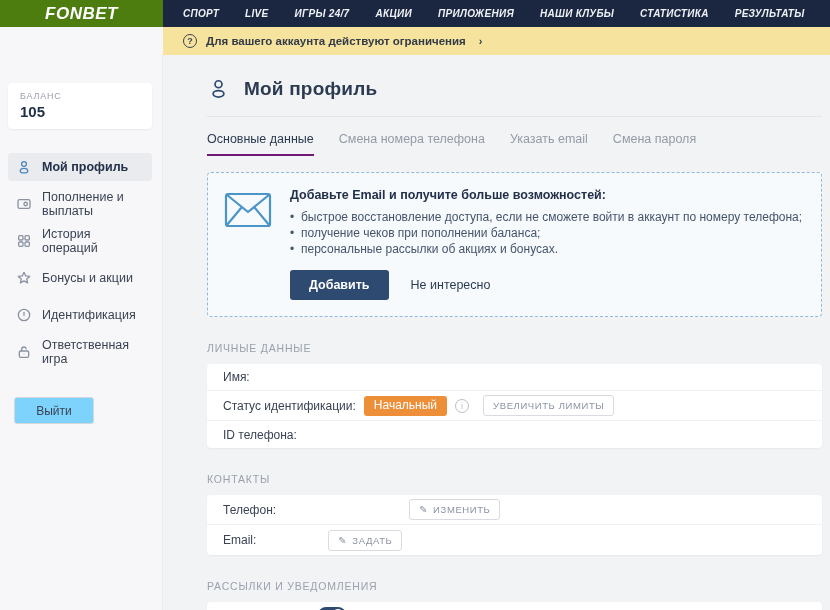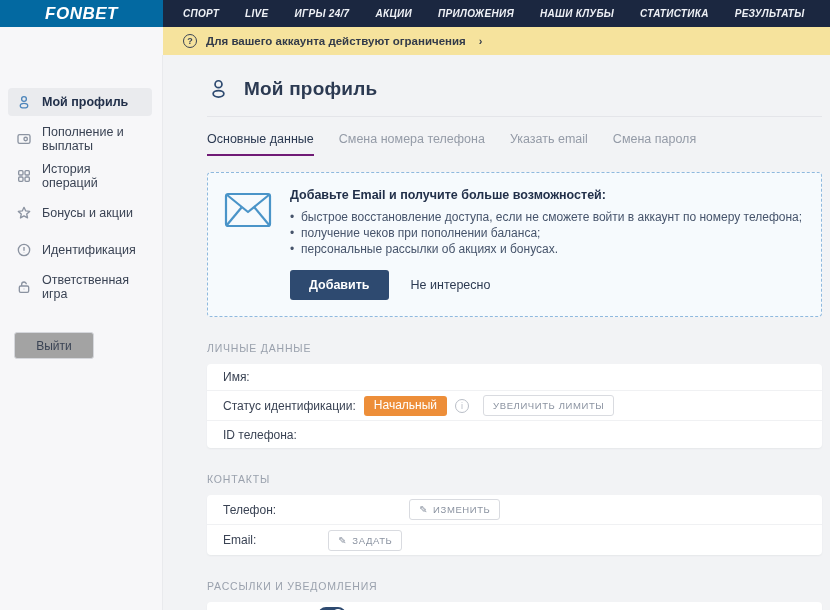--- a/index.html
+++ b/index.html
@@ -6,21 +6,21 @@
   html,body { width:830px; height:610px; }
   body {
     font-family:"Liberation Sans","DejaVu Sans",sans-serif;
     background:#f2f3f5; color:#2c3a52; overflow:hidden;
   }
   .app { width:830px; height:610px; display:flex; flex-direction:column; }
 
   
   .topbar { height:27px; display:flex; background:#1b2740; flex:0 0 auto; }
   .logo {
-    width:163px; background:#0369a1; color:#fff; display:flex;
+    width:163px; background:#4d7c0f; color:#fff; display:flex;
     align-items:center; justify-content:center;
     font-weight:bold; font-style:italic; font-size:17px; letter-spacing:.5px;
   }
   .topnav { display:flex; align-items:center; gap:26px; padding-left:20px; }
   .topnav .nav-item {
     color:#eef1f6; font-size:10px; font-weight:bold; letter-spacing:.3px;
     cursor:pointer; white-space:nowrap;font-style:italic;
   }
 
   
@@ -55,21 +55,21 @@
   .side-item {
     display:flex; align-items:center; gap:10px; height:28px; margin:5px 10px 5px 8px;
     padding:0 8px; border-radius:4px; cursor:pointer; color:#3a4354; font-size:12.5px;
   }
   .side-item + .side-item { margin-top:9px; }
   .side-item.active { background:#eaebee; font-weight:bold; color:#22304a; }
   .side-item .s-icon { width:16px; height:16px; flex:0 0 auto; display:flex; }
   .side-item svg { stroke:#8b93a1; }
   .side-item.active svg { stroke:#4d85bb; }
   .logout-btn {
-    margin:26px 0 0 14px; width:80px; height:27px; background:#a3a3a3;
+    margin:26px 0 0 14px; width:80px; height:27px; background:#7dd3fc;
     border:1px solid #d5d7dc; border-radius:3px; color:#3a4354;
     font-size:12px; font-family:inherit; cursor:pointer;
   }
 
   
   .main { flex:1; padding:22px 8px 0 44px; min-width:0; }
   .page-head { display:flex; align-items:center; gap:14px; }
   .page-title { font-size:19px; font-weight:bold; color:#2c3a52; letter-spacing:.2px; }
   .head-divider { border-bottom:1px solid #e4e5e9; margin-top:16px; }
 
@@ -170,20 +170,24 @@
     <div class="banner">
       <span class="q-icon">?</span>
       <span class="banner-text">Для вашего аккаунта действуют ограничения</span>
       <span class="banner-chevron">›</span>
     </div>
   </div>
 
   <div class="content-row">
 
     <div class="sidebar">
+      <div class="balance-card">
+        <div class="balance-label">БАЛАНС</div>
+        <div class="balance-value">105</div>
+      </div>
 
       <div class="side-item active">
         <span class="s-icon">
           <svg width="16" height="16" viewBox="0 0 24 24" fill="none" stroke-width="2">
             <circle cx="12" cy="7.5" r="3.6"></circle>
               <ellipse cx="12" cy="17.5" rx="5.6" ry="3.4"></ellipse>
           </svg>
         </span>
         <span>Мой профиль</span>
       </div>

